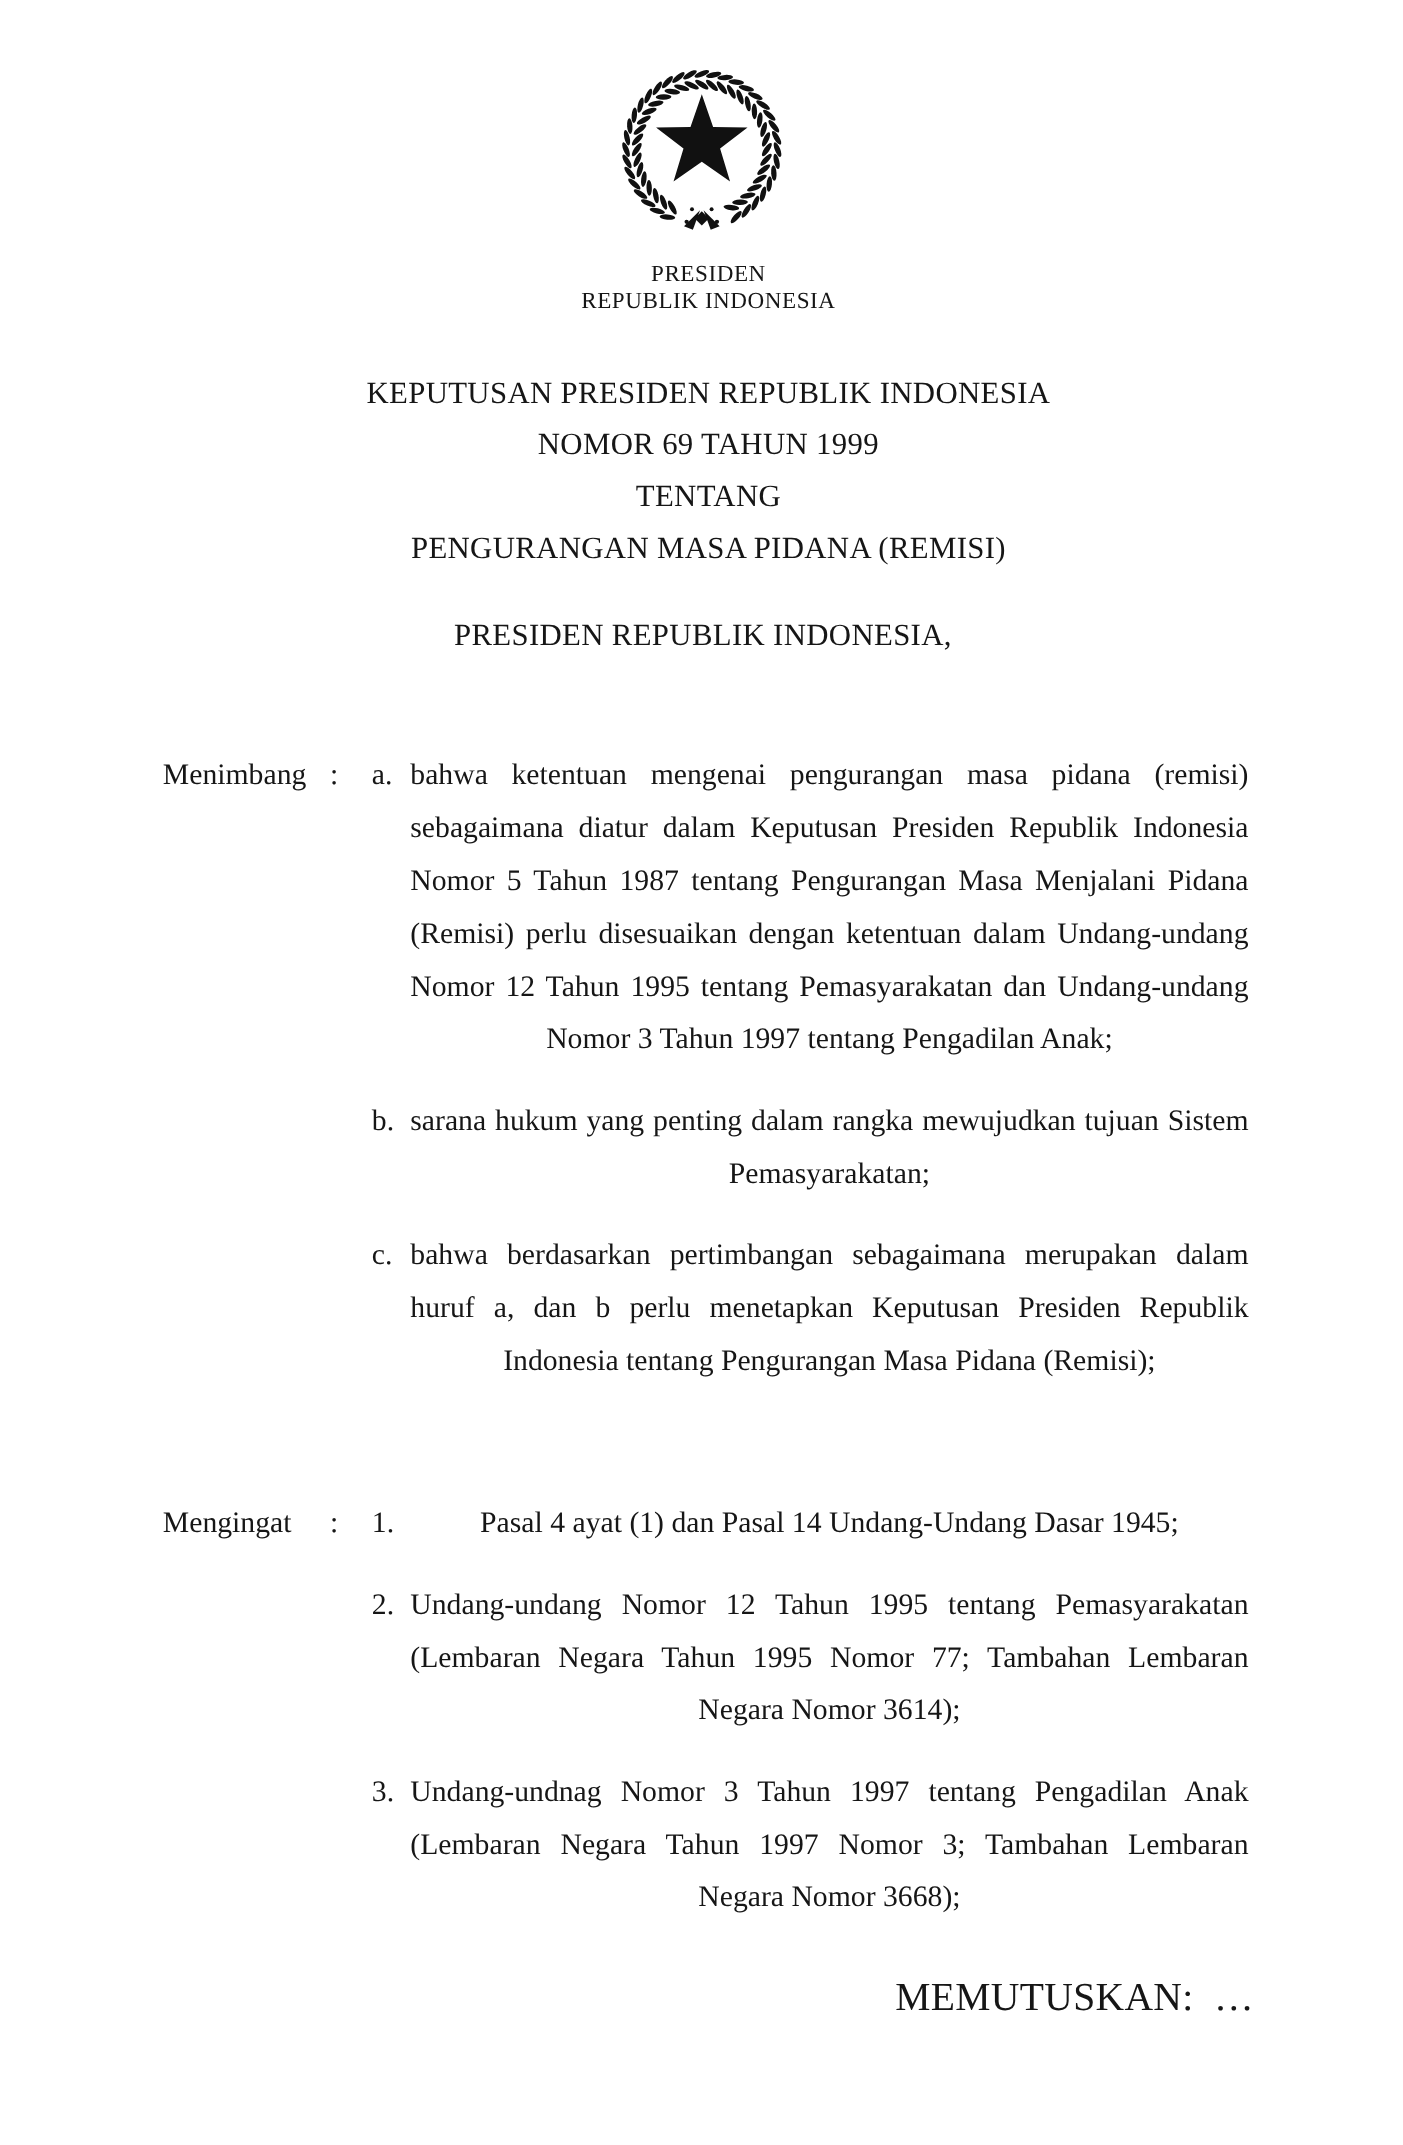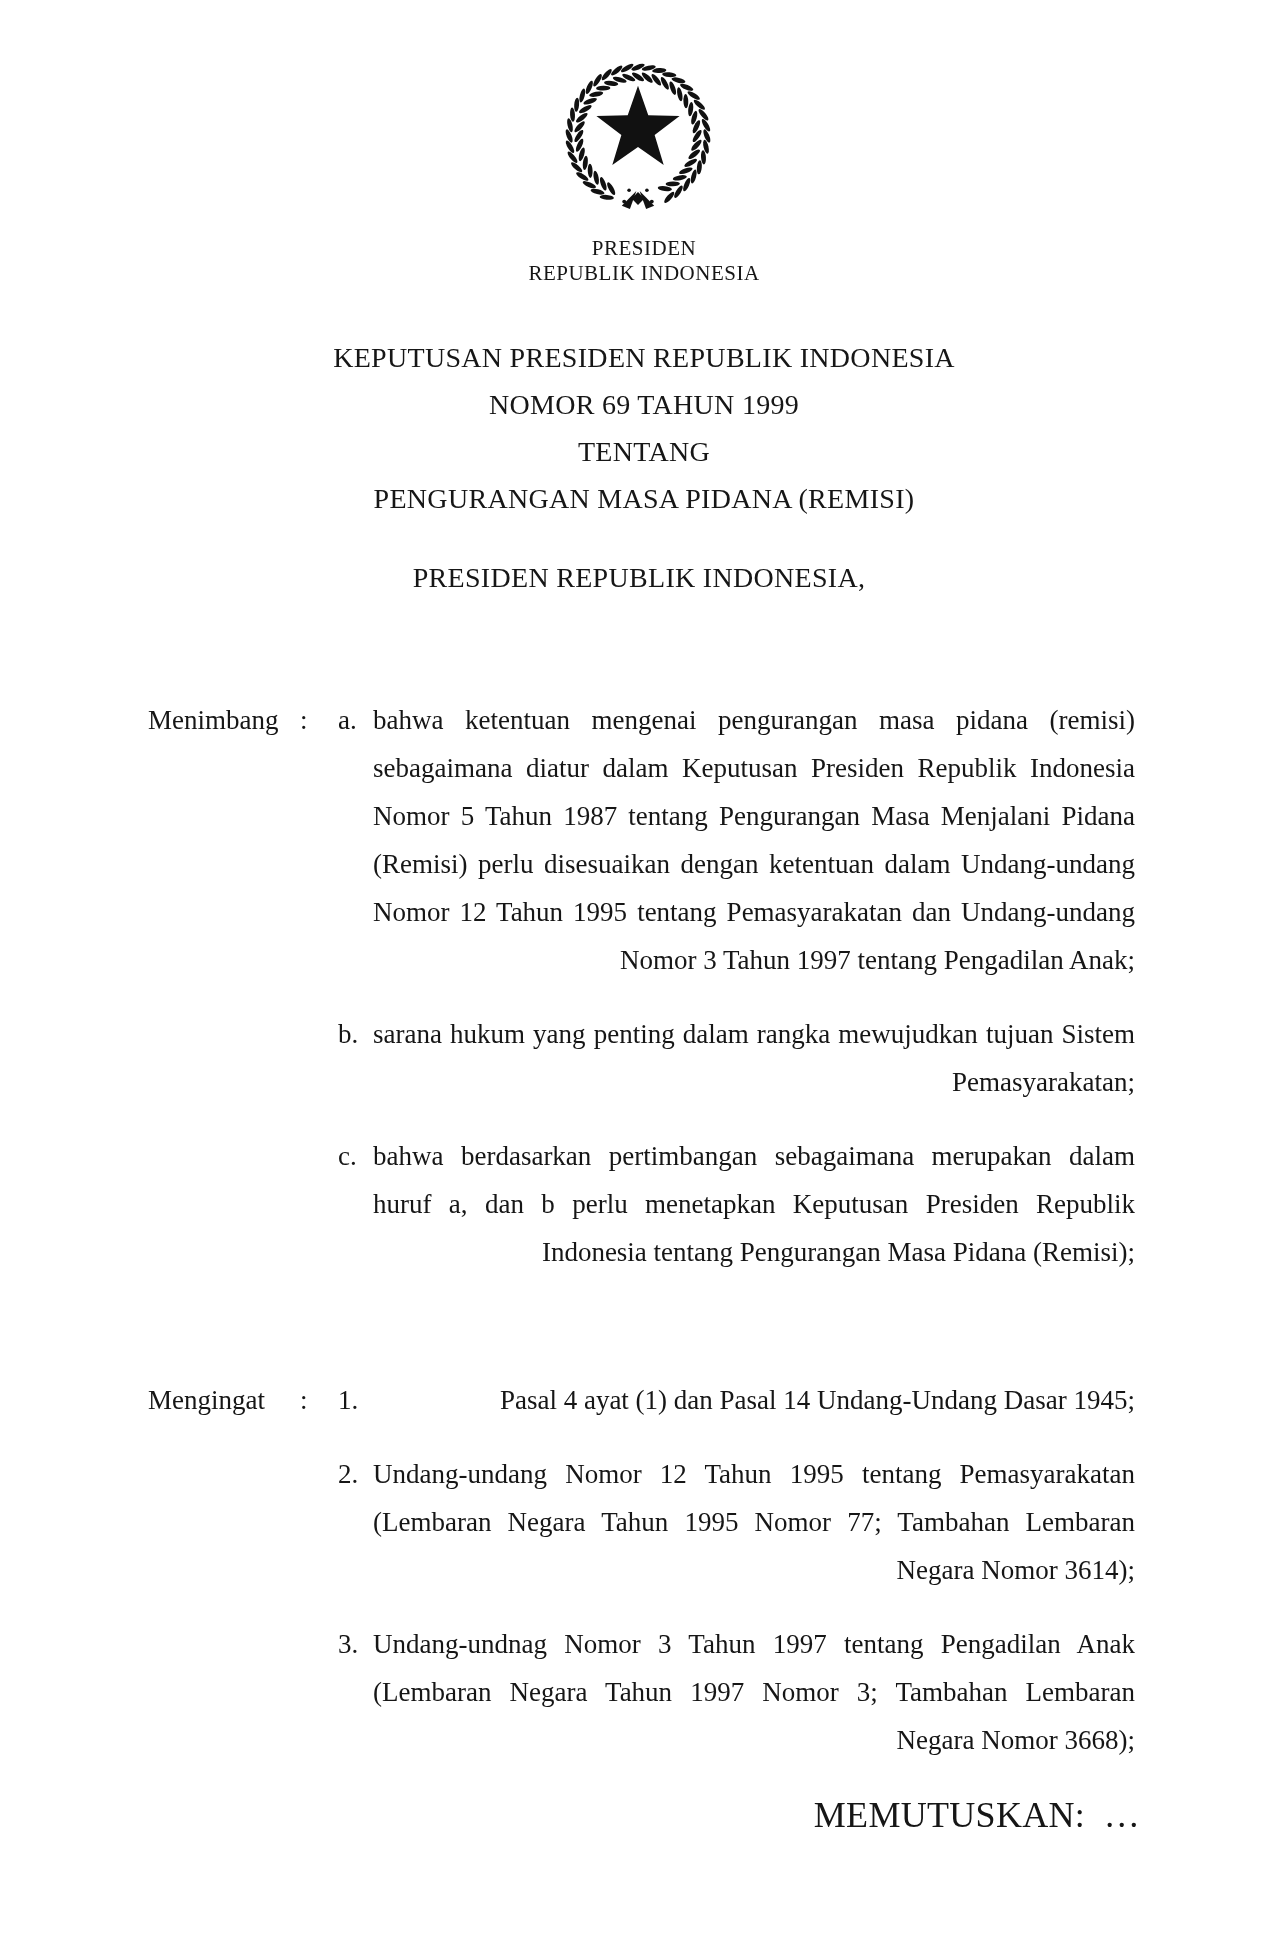--- a/index.html
+++ b/index.html
@@ -27,34 +27,34 @@
   }
   .title-block{
     position:absolute;left:0;right:0;top:334px;
     text-align:center;font-size:28px;line-height:47px;letter-spacing:.3px;
   }
   .salutation{
     position:absolute;left:0;right:10px;top:555px;
     text-align:center;font-size:28px;line-height:46px;letter-spacing:.3px;
   }
   .body{
-    position:absolute;left:148px;top:696px;width:987px;
+    position:absolute;left:148px;top:680px;width:987px;
     font-size:27px;line-height:48px;
   }
   .section{display:flex;align-items:flex-start;}
   .section + .section{margin-top:100px;}
   .sec-label{width:152px;flex:none;}
   .sec-colon{width:38px;flex:none;}
   .items{flex:1;min-width:0;}
   .item{display:flex;margin-bottom:26px;}
   .item:last-child{margin-bottom:0;}
   .marker{width:35px;flex:none;}
   .ptext{flex:1;min-width:0;}
   .jl{text-align:justify;text-align-last:justify;}
-  .ll{text-align:right;}
+  .ll{text-align:center;}
   .memutuskan{
     position:absolute;right:148px;top:1792px;
     font-size:36px;line-height:46px;white-space:pre;letter-spacing:.3px;
   }
 </style>
 </head>
 <body>
 
 <div class="page">
 

